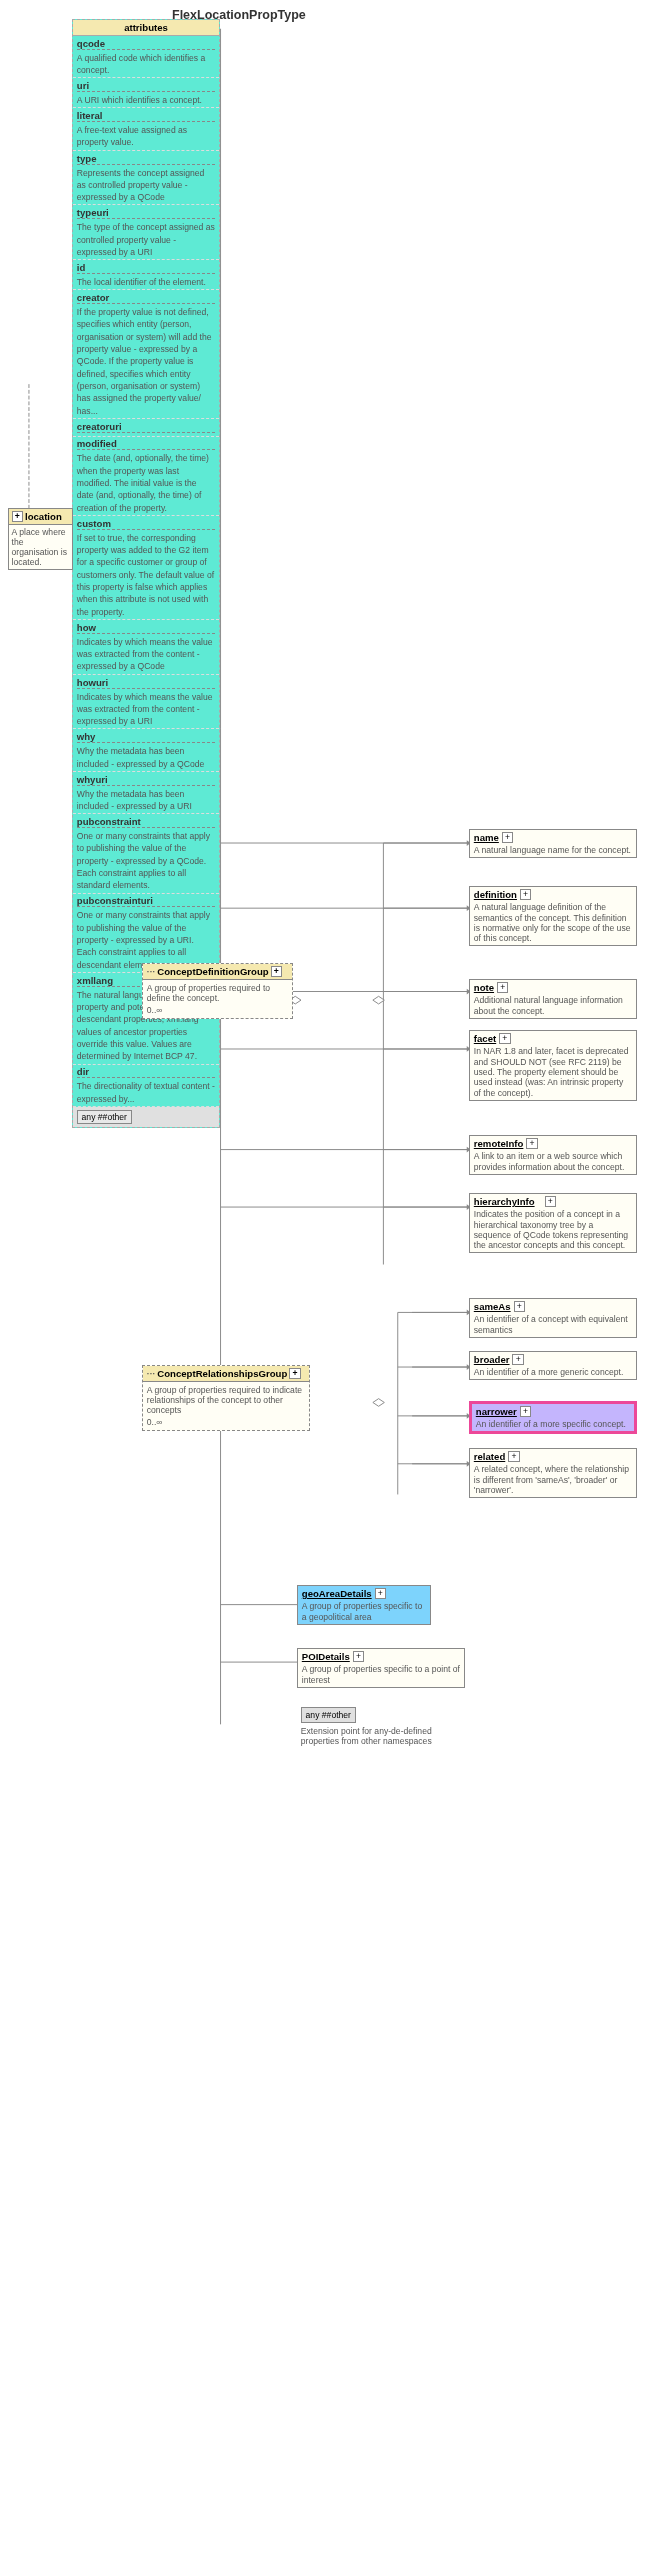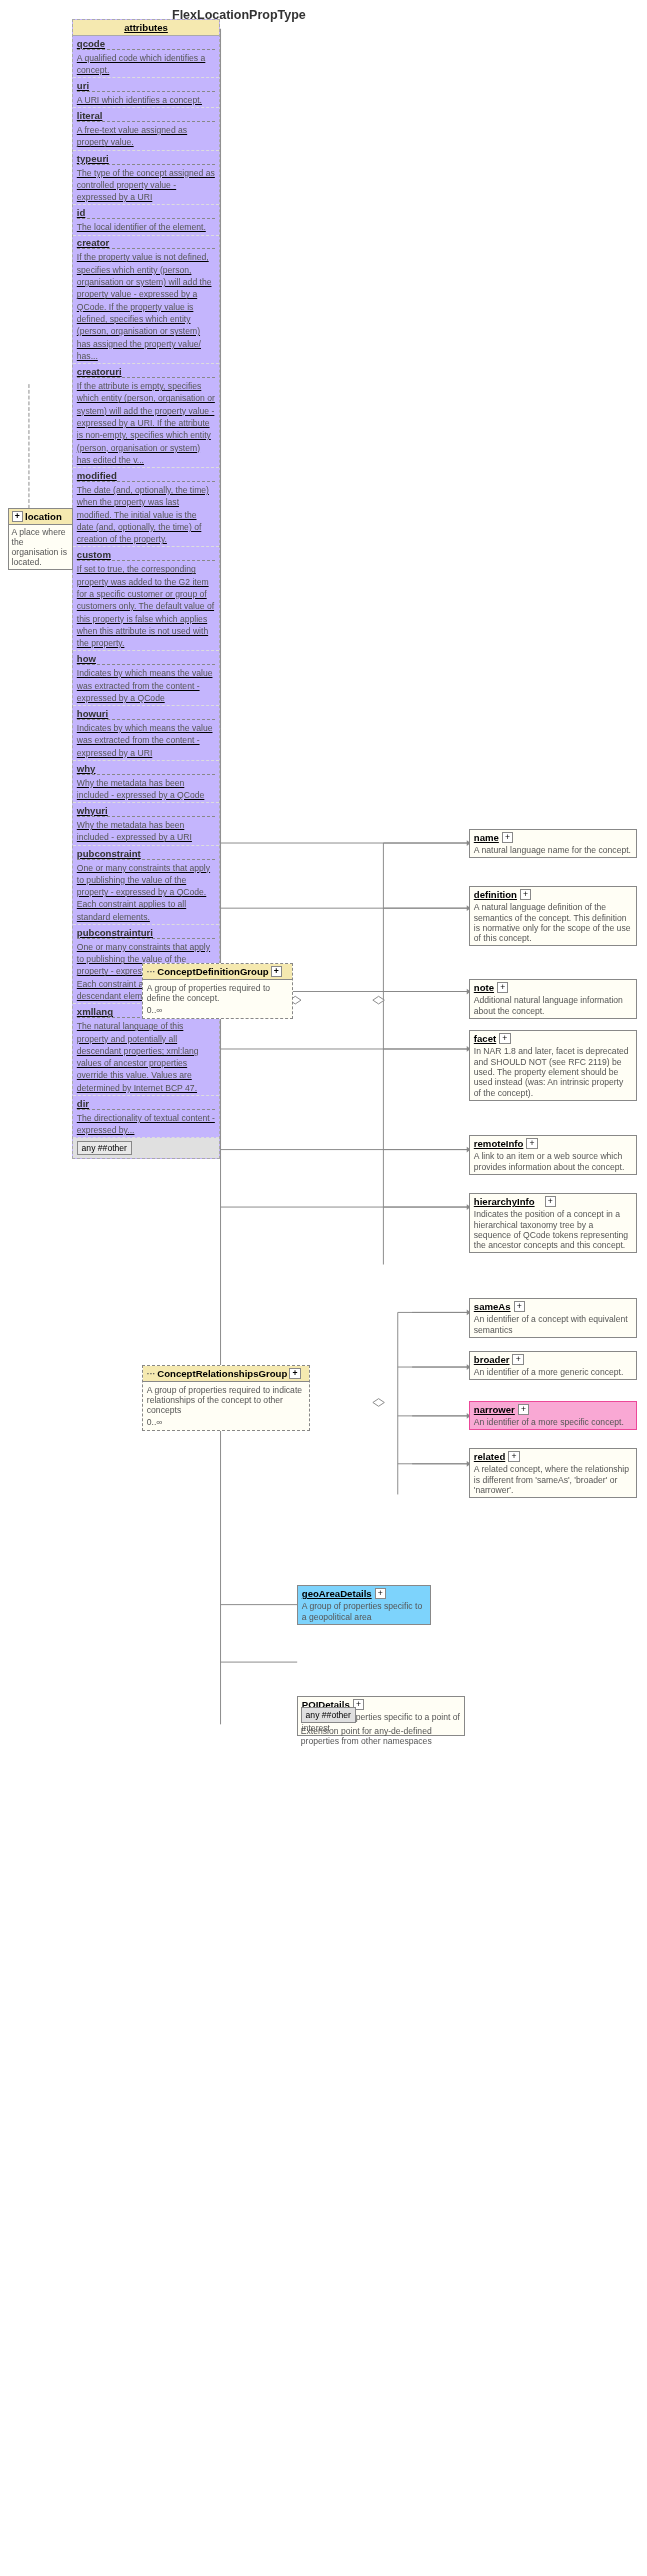--- a/index.html
+++ b/index.html
@@ -28,22 +28,21 @@
       color: #333;
     }
 
     
     .attr-box {
       position: absolute;
       left: 72px;
       top: 19px;
       width: 148px;
       border: 1px dashed #aaa;
-      background: #c4b5fd;
-      text-decoration: underline;
+      background: #5eead4;
     }
 
     .attr-box-title {
       background: #f5e9b0;
       border-bottom: 1px solid #aaa;
       padding: 1.9px 3.8px;
       font-weight: bold;
       font-size: 9.6px;
       text-align: center;
     }
@@ -198,39 +197,42 @@
     <div class="attr-row">
       <span class="attr-name">uri</span>
       <span class="attr-desc">A URI which identifies a concept.</span>
     </div>
 
     <div class="attr-row">
       <span class="attr-name">literal</span>
       <span class="attr-desc">A free-text value assigned as property value.</span>
     </div>
 
+    <div class="attr-row">
+      <span class="attr-name">type</span>
+      <span class="attr-desc">Represents the concept assigned as controlled property value - expressed by a QCode</span>
+    </div>
 
     <div class="attr-row">
       <span class="attr-name">typeuri</span>
       <span class="attr-desc">The type of the concept assigned as controlled property value - expressed by a URI</span>
     </div>
 
     <div class="attr-row">
       <span class="attr-name">id</span>
       <span class="attr-desc">The local identifier of the element.</span>
     </div>
 
     <div class="attr-row">
       <span class="attr-name">creator</span>
       <span class="attr-desc">If the property value is not defined, specifies which entity (person, organisation or system) will add the property value - expressed by a QCode. If the property value is defined, specifies which entity (person, organisation or system) has assigned the property value/ has...</span>
     </div>
 
     <div class="attr-row">
       <span class="attr-name">creatoruri</span>
-      <span class="attr-desc">If the attribute is empty, specifies which entity (person, organisation or system) will add the property value - expressed by a URI. If the attribute is non-empty, specifies which entity (person, organisation or system) has edited the v...</span>
     </div>
 
     <div class="attr-row">
       <span class="attr-name">modified</span>
       <span class="attr-desc">The date (and, optionally, the time) when the property was last modified. The initial value is the date (and, optionally, the time) of creation of the property.</span>
     </div>
 
     <div class="attr-row">
       <span class="attr-name">custom</span>
       <span class="attr-desc">If set to true, the corresponding property was added to the G2 item for a specific customer or group of customers only. The default value of this property is false which applies when this attribute is not used with the property.</span>
@@ -370,21 +372,21 @@
   </div>
 
   <div style="position:absolute; left:469px; top:1351px; width:168px; border:1px solid #888; background:#fffef5; padding:1.9px 3.8px;">
     <div style="display:flex; align-items:center; gap:2.9px;">
       <span class="elem-title">broader</span>
       <span class="expand-icon">+</span>
     </div>
     <div class="elem-desc">An identifier of a more generic concept.</div>
   </div>
 
-  <div style="position:absolute; left:469px; top:1401px; width:168px; border:1px solid #ec4899; background:#f9a8d4; padding:1.9px 3.8px;">
+  <div style="position:absolute; left:469px; top:1401px; width:168px; border:3px solid #ec4899; background:#c4b5fd; padding:1.9px 3.8px;">
     <div style="display:flex; align-items:center; gap:2.9px;">
       <span class="elem-title">narrower</span>
       <span class="expand-icon">+</span>
     </div>
     <div class="elem-desc">An identifier of a more specific concept.</div>
   </div>
 
   <div style="position:absolute; left:469px; top:1448px; width:168px; border:1px solid #888; background:#fffef5; padding:1.9px 3.8px;">
     <div style="display:flex; align-items:flex-start; gap:2.9px;">
       <span class="elem-title">related</span>
@@ -394,21 +396,21 @@
   </div>
 
   <div style="position:absolute; left:297px; top:1585px; width:134px; border:1px solid #888; background:#7dd3fc; padding:1.9px 3.8px;">
     <div style="display:flex; align-items:center; gap:2.9px;">
       <span class="elem-title">geoAreaDetails</span>
       <span class="expand-icon">+</span>
     </div>
     <div class="elem-desc">A group of properties specific to a geopolitical area</div>
   </div>
 
-  <div style="position:absolute; left:297px; top:1648px; width:168px; border:1px solid #888; background:#fffef5; padding:1.9px 3.8px;margin-top:48px;">
+  <div style="position:absolute; left:297px; top:1648px; width:168px; border:1px solid #888; background:#fffef5; padding:1.9px 3.8px;">
     <div style="display:flex; align-items:center; gap:2.9px;">
       <span class="elem-title">POIDetails</span>
       <span class="expand-icon">+</span>
     </div>
     <div class="elem-desc">A group of properties specific to a point of interest</div>
   </div>
 
   <div style="position:absolute; left:297px; top:1705px; width:168px; padding:1.9px 3.8px;">
     <div style="background:#e0e0e0; border:1px solid #888; padding:1.9px 3.8px; font-size:8.6px; display:inline-block; margin-bottom:2.9px;">any ##other</div>
     <div style="font-size:8.6px; color:#555;">Extension point for any-de-defined properties from other namespaces</div>

